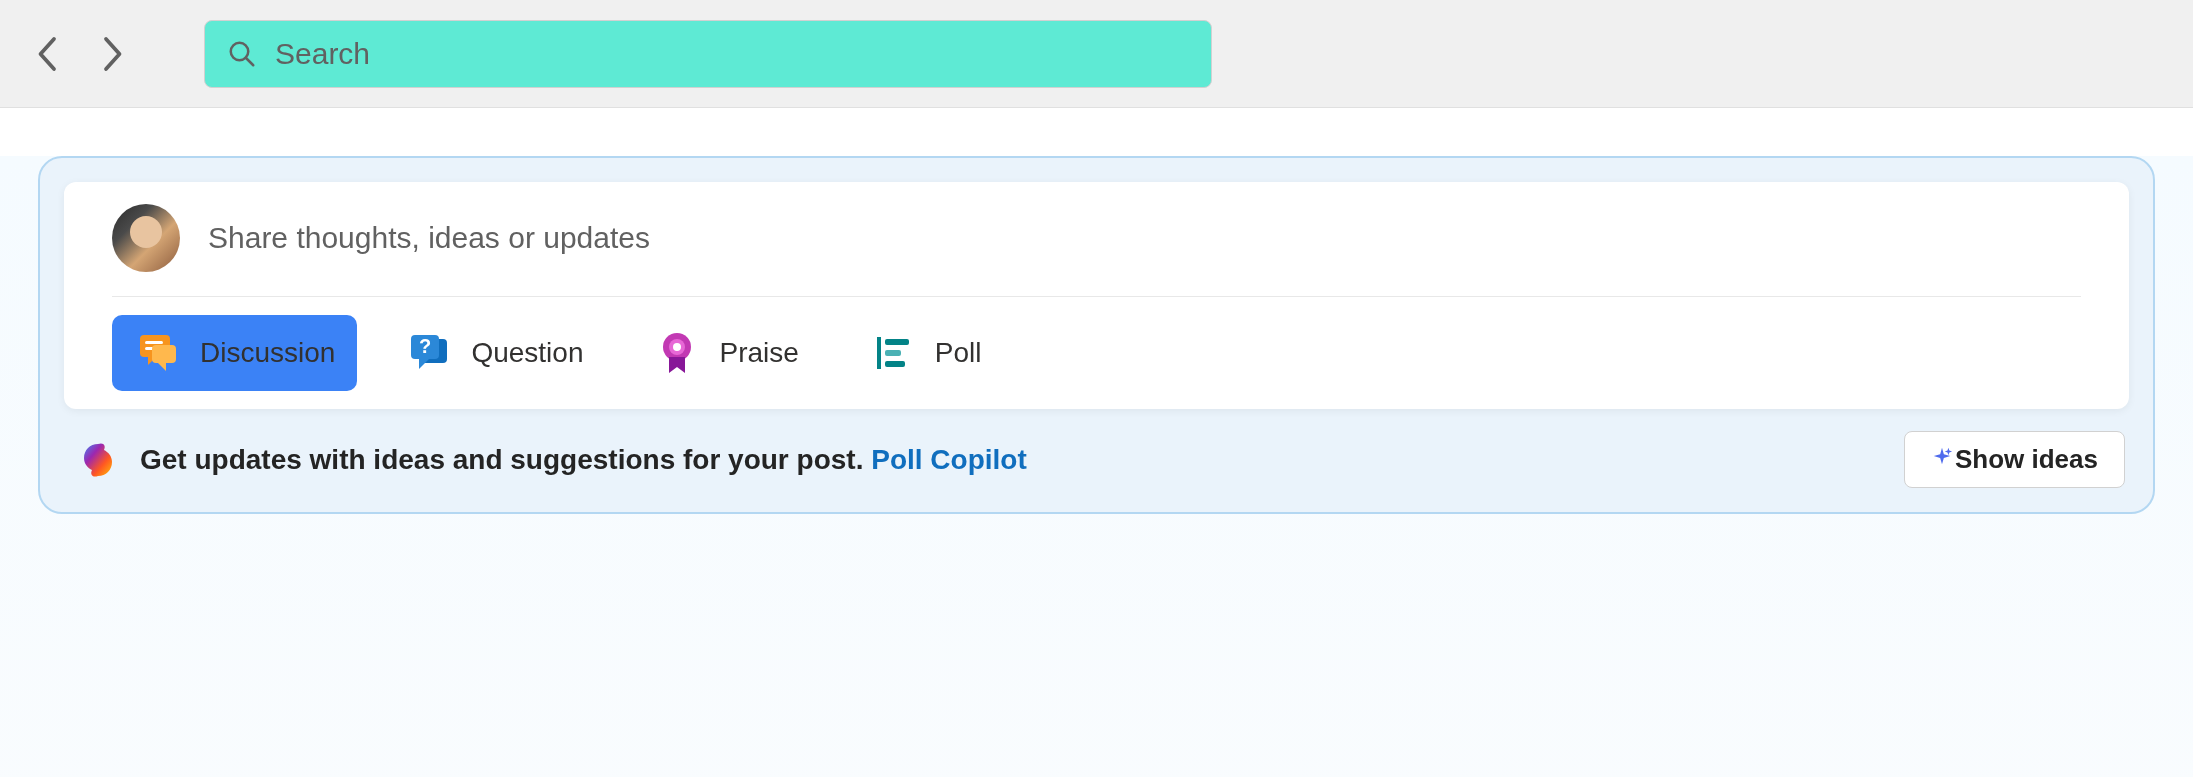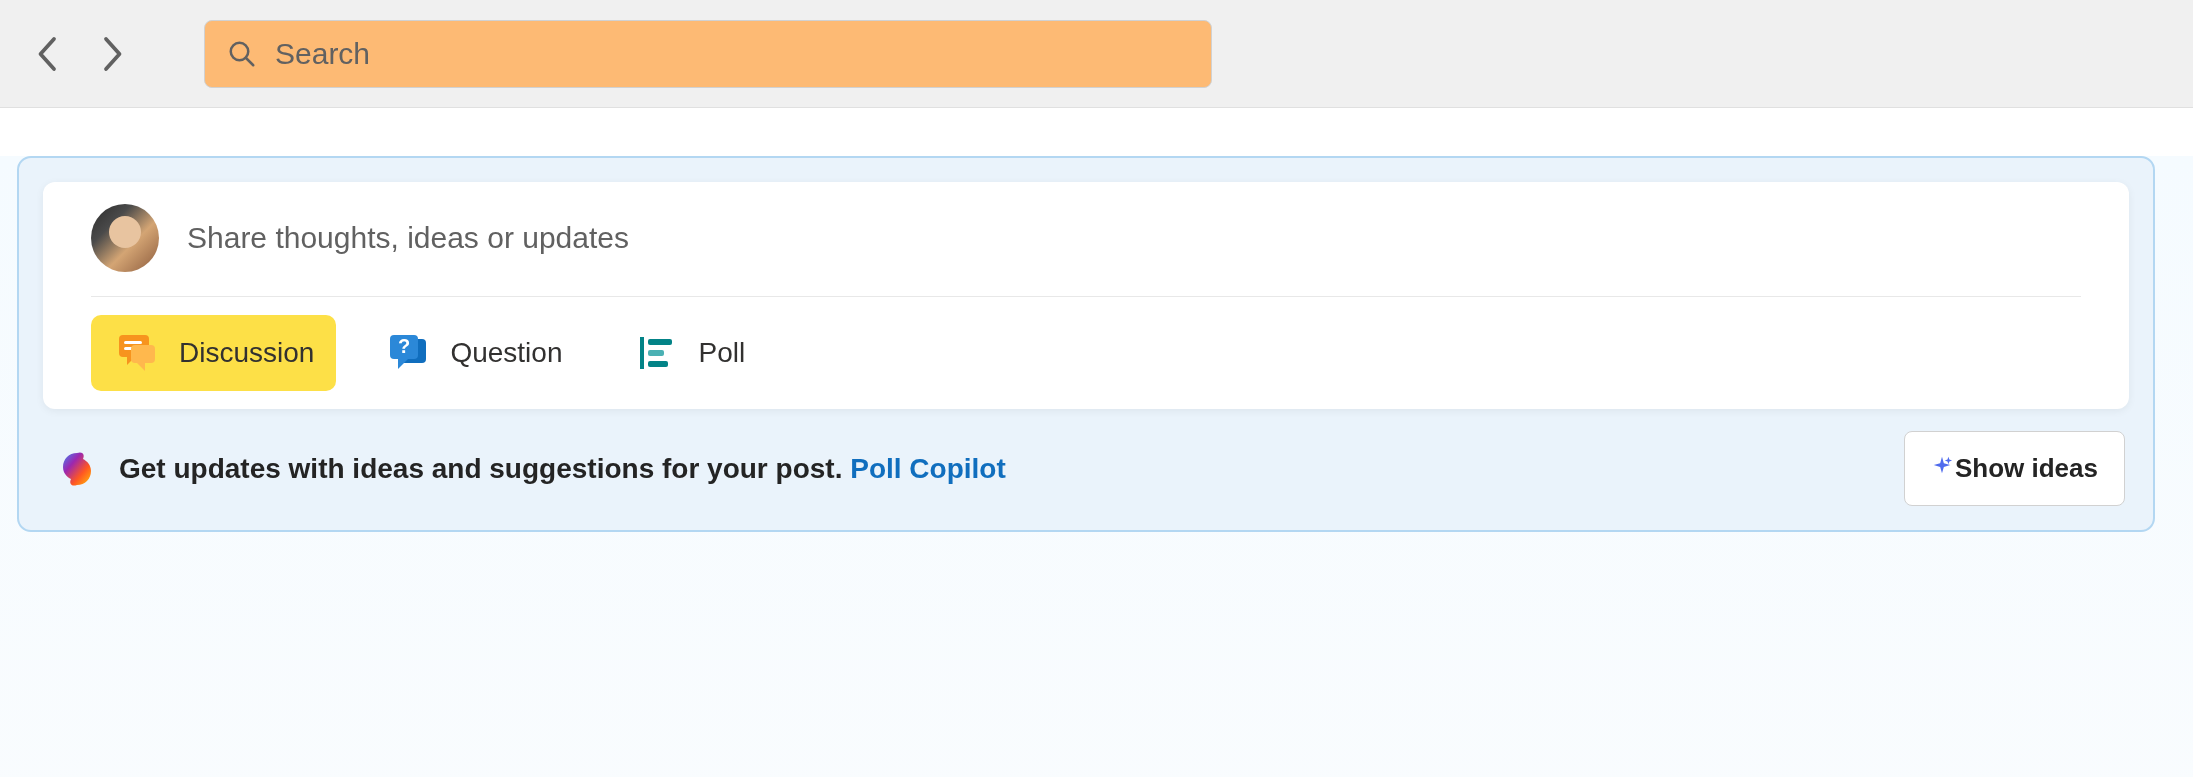--- a/index.html
+++ b/index.html
@@ -37,21 +37,21 @@
       display: flex;
       align-items: center;
       justify-content: center;
       cursor: pointer;
       color: #616161;
     }
 
     .search-box {
       flex: 0 0 1008px;
       height: 68px;
-      background: #fdba74;
+      background: #5eead4;
       border: 1px solid #d1d1d1;
       border-radius: 8px;
       display: flex;
       align-items: center;
       padding: 0 22px;
       gap: 18px;
       margin-left: 42px;
     }
 
     .search-box input {
@@ -68,23 +68,23 @@
     }
 
     
     .content-area {
       background: linear-gradient(to bottom, #f5fbff 0%, #f9fcfe 100%);
       padding: 0;
       min-height: 669px;
     }
 
     .composer-container {
-      margin: 48px 38px 0 17px;
+      margin: 48px 38px 0 38px;
       border: 2px solid #b3d7f2;
-      border-radius: 14px;
+      border-radius: 24px;
       background: #eaf3fb;
       padding: 24px 24px 20px 24px;
     }
 
     .composer-card {
       background: #fff;
       border-radius: 12px;
       box-shadow: 0 2px 8px rgba(0,0,0,0.06);
       padding: 22px 48px 18px 48px;
     }
@@ -136,21 +136,21 @@
       padding: 14px 22px;
       border-radius: 10px;
       cursor: pointer;
       font-size: 28px;
       color: #323130;
       border: none;
       background: transparent;
     }
 
     .post-type-btn.active {
-      background: #fde047;
+      background: #3b82f6;
     }
 
     .post-type-icon {
       width: 48px;
       height: 48px;
       display: flex;
       align-items: center;
       justify-content: center;
     }
 
@@ -182,21 +182,21 @@
     .copilot-link {
       color: #106ebe;
       cursor: pointer;
       font-weight: 600;
     }
 
     .show-ideas-btn {
       background: #fff;
       border: 1px solid #d1d1d1;
       border-radius: 8px;
-      padding: 21px 26px;
+      padding: 12px 26px;
       display: flex;
       align-items: center;
       gap: 2px;
       font-size: 26px;
       color: #242424;
       cursor: pointer;
       font-weight: 600;
     }
 
     .sparkle-icon {
@@ -259,20 +259,31 @@
             <svg width="48" height="48" viewBox="0 0 48 48">
               <rect x="14" y="10" width="28" height="24" rx="4" fill="#106ebe"></rect>
               <rect x="6" y="6" width="28" height="24" rx="4" fill="#2b88d8"></rect>
               <path d="M14 30 L14 40 L24 30 Z" fill="#2b88d8"></path>
               <text x="20" y="24" font-size="20" font-weight="bold" fill="#fff" text-anchor="middle">?</text>
             </svg>
           </span>
           <span>Question</span>
         </button>
 
+        <button class="post-type-btn">
+          <span class="post-type-icon">
+            <svg width="48" height="48" viewBox="0 0 48 48">
+              <circle cx="24" cy="18" r="14" fill="#c239b3"></circle>
+              <circle cx="24" cy="18" r="8" fill="#e768d6"></circle>
+              <circle cx="24" cy="18" r="4" fill="#fff"></circle>
+              <path d="M16 28 L16 44 L24 38 L32 44 L32 28 Z" fill="#881798"></path>
+            </svg>
+          </span>
+          <span>Praise</span>
+        </button>
 
         <button class="post-type-btn">
           <span class="post-type-icon">
             <svg width="48" height="48" viewBox="0 0 48 48">
               <rect x="8" y="8" width="4" height="32" fill="#038387"></rect>
               <rect x="16" y="10" width="24" height="6" rx="2" fill="#038387"></rect>
               <rect x="16" y="21" width="16" height="6" rx="2" fill="#4bb1b4"></rect>
               <rect x="16" y="32" width="20" height="6" rx="2" fill="#038387"></rect>
             </svg>
           </span>

